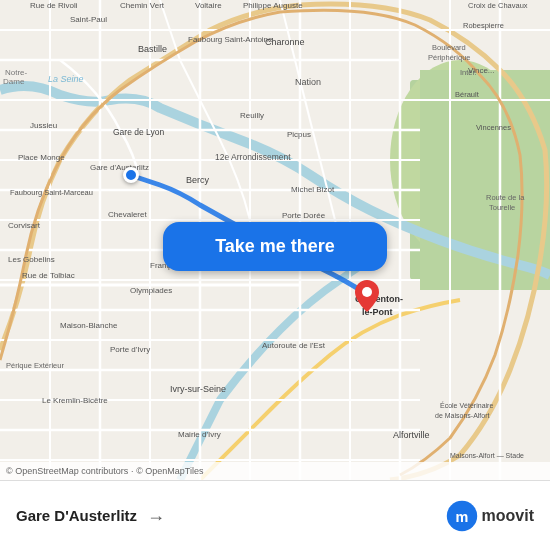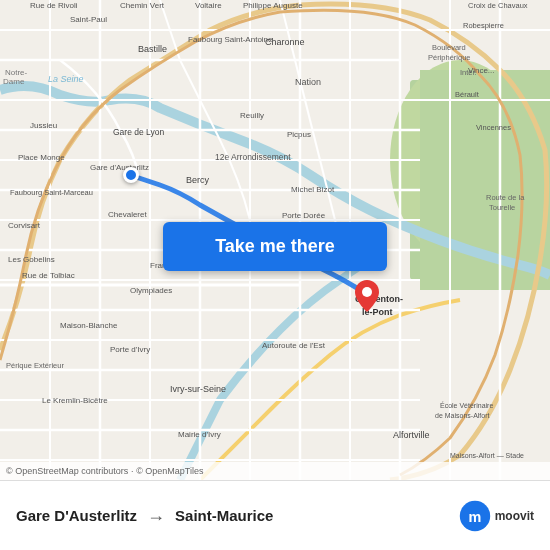--- a/index.html
+++ b/index.html
@@ -29,21 +29,21 @@
     
     #take-me-there-btn {
       position: absolute;
       top: 222px;
       left: 163px;
       width: 224px;
       height: 49px;
       background: #1a73e8;
       color: white;
       border: none;
-      border-radius: 6px;
+      border-radius: 16px;
       font-size: 18px;
       font-weight: bold;
       cursor: pointer;
       z-index: 10;
       display: flex;
       align-items: center;
       justify-content: center;
       box-shadow: 0 2px 8px rgba(0,0,0,0.3);
     }
 
@@ -240,23 +240,22 @@
   </svg>
 
   <button id="take-me-there-btn">Take me there</button>
 
 </div>
 
 <div id="bottom-bar">
   <div id="route-info">
     <span id="from-label">Gare D'Austerlitz</span>
     <span id="arrow-icon">→</span>
-    <span id="to-label">Saint-Maurice</span>
   </div>
   <div id="moovit-logo">
     <svg id="moovit-logo-icon" viewBox="0 0 40 40" xmlns="http://www.w3.org/2000/svg">
 
       <circle cx="20" cy="20" r="19" fill="#1a73e8"></circle>
       <text x="20" y="27" font-family="Arial" font-size="18" font-weight="bold" fill="white" text-anchor="middle">m</text>
     </svg>
-    <span id="moovit-logo-text" style="font-size:12px;font-weight:bold;color:#333;">moovit</span>
+    <span id="moovit-logo-text" style="font-size:16px;font-weight:bold;color:#333;">moovit</span>
   </div>
 </div>
 
 </body></html>

